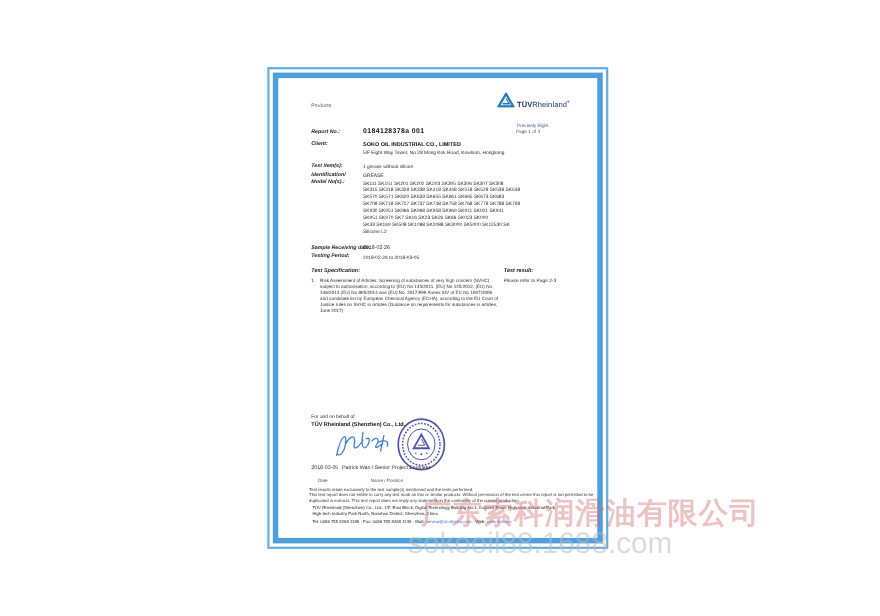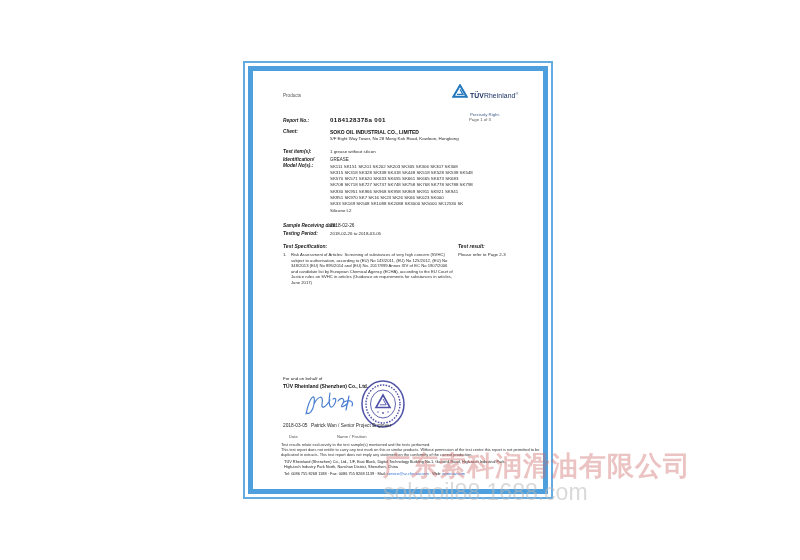--- a/index.html
+++ b/index.html
@@ -26,22 +26,22 @@
   .logo-tagline{font-size:4.3px;color:#3f5a8a;white-space:nowrap;}
   .reportno{font-size:6.2px;font-weight:bold;color:#111;letter-spacing:0.4px;white-space:nowrap;}
   .spec-text{font-size:4.2px;line-height:5.5px;color:#2e2e2e;width:162px;}
   .link{color:#2a6fd0;}
   .wm-cn{
     position:absolute;left:383px;top:448px;z-index:6;
     font-size:27px;font-weight:bold;letter-spacing:1px;white-space:nowrap;
     color:rgba(205,104,104,0.40);
   }
   .wm-url{
-    position:absolute;left:383px;top:479px;z-index:6;
-    font-size:23px;white-space:nowrap;color:rgba(186,186,186,0.55);
+    position:absolute;left:371px;top:479px;z-index:6;
+    font-size:27px;white-space:nowrap;color:rgba(186,186,186,0.55);
   }
 </style>
 </head>
 <body>
 
 <div class="cert-frame">
   <div class="cert-inner">
 
     <div class="abs muted" style="left:30px;top:22px;">Products</div>
 

